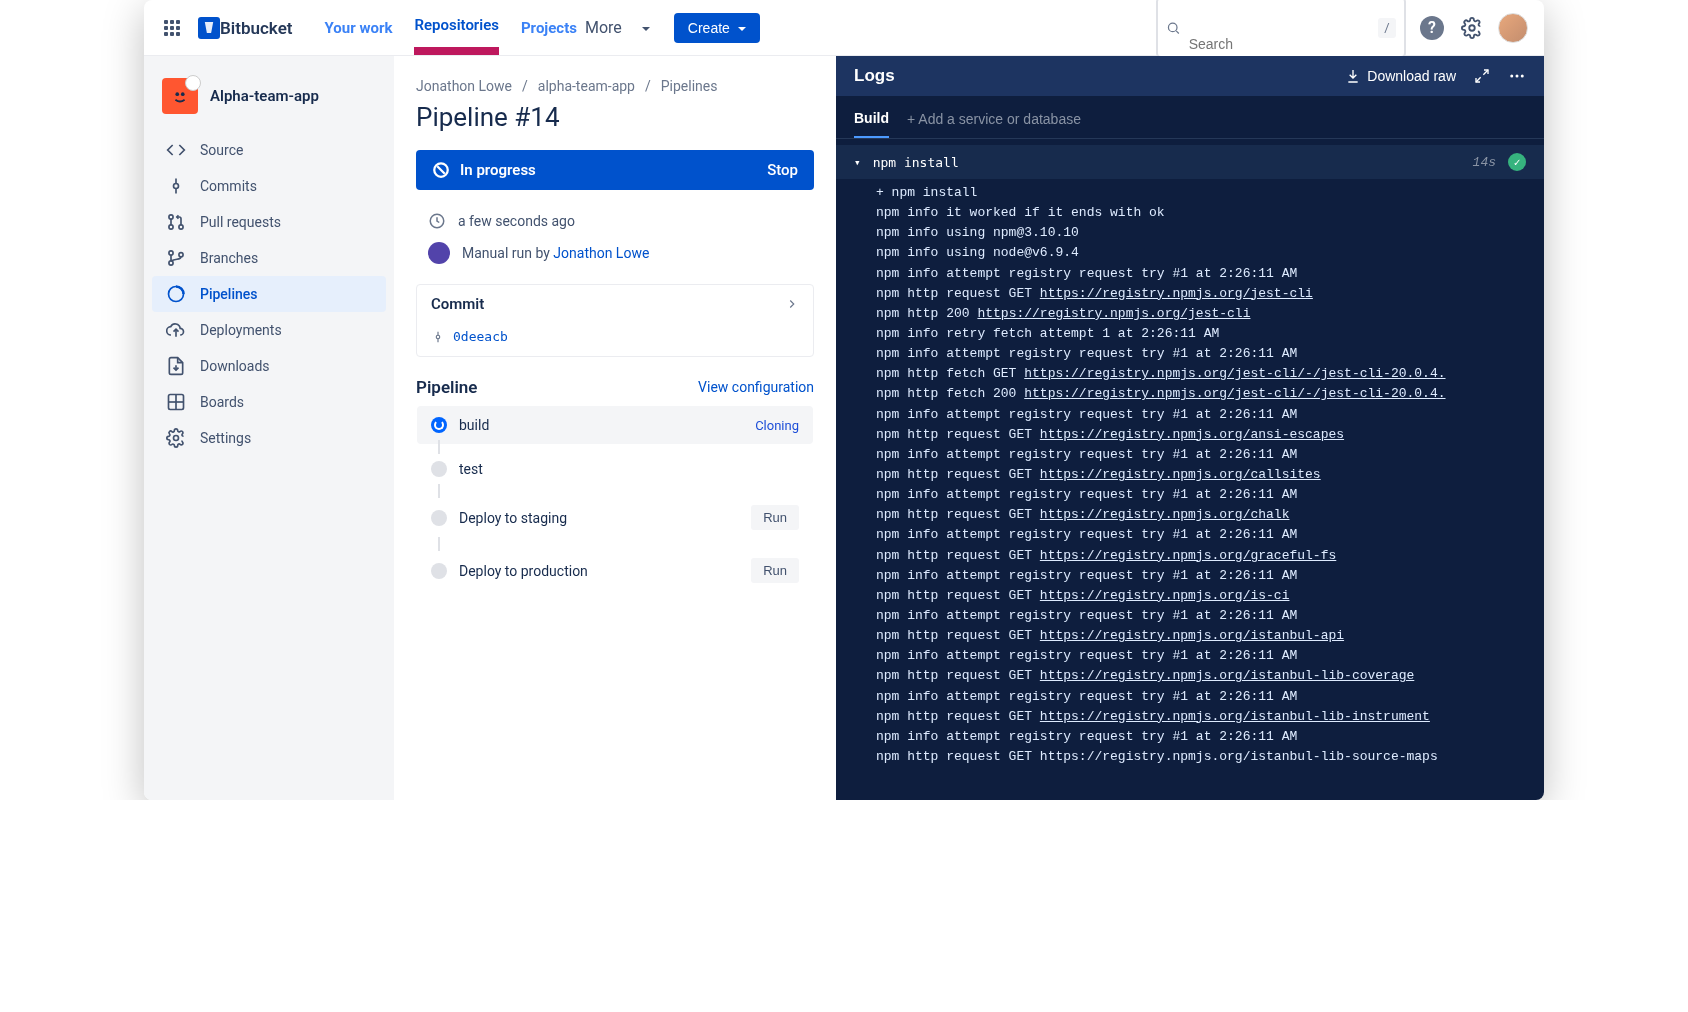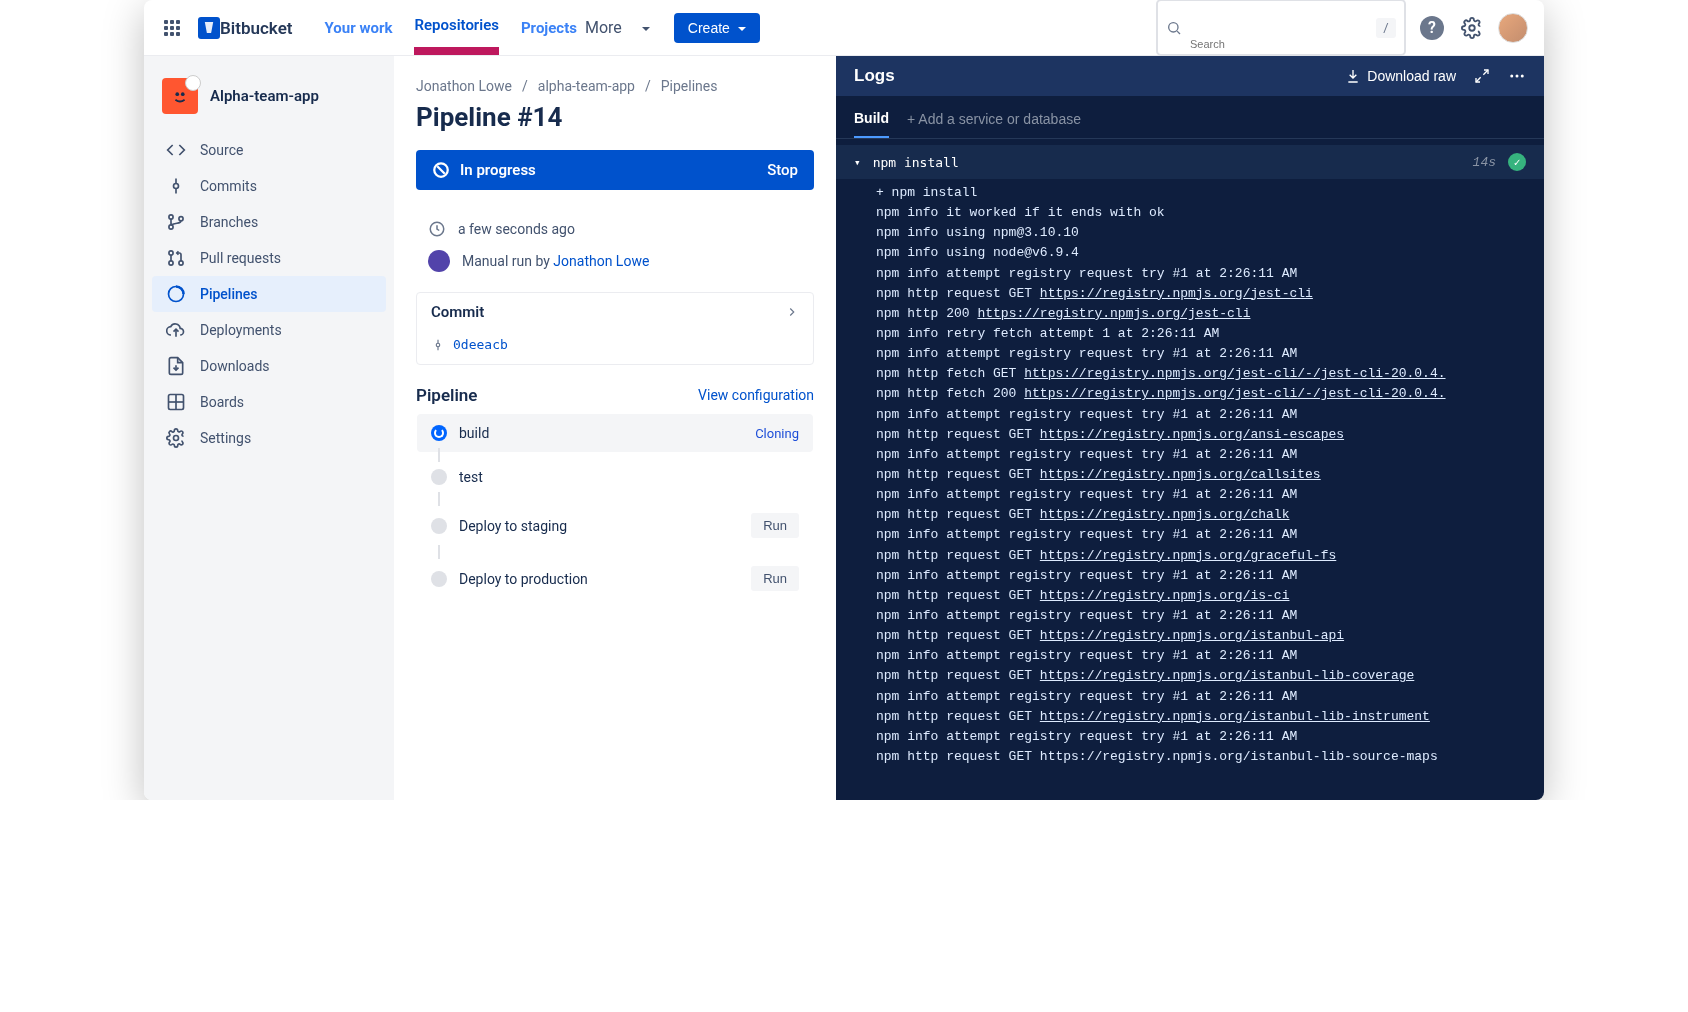--- a/index.html
+++ b/index.html
@@ -13,21 +13,21 @@
 .logo { display: flex; align-items: center; font-weight: 600; font-size: 17px; color: #253858; margin-left: 6px;}
 .logo-icon { width: 22px; height: 22px; background: #0052CC; border-radius: 3px; position: relative; }
 .logo-icon::after { content:""; position:absolute; inset:4px; background: #fff; clip-path: polygon(20% 10%, 80% 10%, 65% 90%, 35% 90%); opacity:.9; }
 .nav-tabs { display: flex; align-items: center; gap: 22px; margin-left: 24px; font-size: 15px; }
 .nav-tab { color: #3b82f6; cursor: pointer; padding: 16px 0; font-weight: bold; }
 .nav-tab.active { color: #0052CC; font-weight: 600; border-bottom: 8px solid #be185d; padding-bottom: 13px; }
 .nav-more { display:flex; align-items:center; gap:20px; color:#42526E; cursor:pointer;}
 .create-btn { background: #0052CC; color: #fff; border: none; padding: 7px 14px; border-radius: 4px; font-size: 14px; font-weight: 500; display: flex; align-items: center; gap: 8px; cursor: pointer; margin-left: 16px;}
 .topbar-right { margin-left: auto; display: flex; align-items: center; gap: 12px; }
 .search { display: flex; align-items: center; background: #fff; border: 2px solid #DFE1E6; border-radius: 5px; padding: 4px 8px; width: 250px; gap: 8px; }
-.search input { border: none; outline: none; flex: 1; font-size: 11px; color: #6d28d9; margin-top: 33px; }
+.search input { border: none; outline: none; flex: 1; font-size: 14px; color: #6d28d9; margin-top: 33px; }
 .search-slash { background: #F4F5F7; border-radius: 3px; width: 20px; height: 20px; display:flex; align-items:center; justify-content:center; font-size:13px; color:#6B778C;}
 .icon-btn { width: 28px; height: 28px; display:flex; align-items:center; justify-content:center; color:#42526E; cursor:pointer; border-radius:50%; }
 .help-icon { background:#6B778C; color:#fff; border-radius:50%; width:24px; height:24px; display:flex; align-items:center; justify-content:center; font-weight:600;}
 .gear-icon svg { width:22px; height:22px; }
 .avatar { width:30px; height:30px; border-radius:50%; background: linear-gradient(135deg,#e8a87c,#c38d6e); border:1px solid #ddd;}
 
 
 .body { flex:1; display:flex; overflow:hidden; background:#F4F5F7; }
 
 
@@ -38,22 +38,22 @@
 .project-name { font-weight:600; font-size:15px; }
 .side-item { display:flex; align-items:center; gap:14px; padding:8px 14px; border-radius:4px; cursor:pointer; font-size:14px; color:#42526E; }
 .side-item.active { background:#E6EFFC; color:#0052CC; font-weight:500; }
 .side-item .si-icon { width:20px; height:20px; display:flex; align-items:center; justify-content:center; }
 
 
 .main { width: 442px; background:#fff; padding: 22px 22px 0; overflow-y:auto; }
 .breadcrumb { display:flex; align-items:center; gap:10px; font-size:14px; color:#6B778C; margin-bottom:8px;}
 .breadcrumb span.sep { color:#6B778C; }
 .breadcrumb a { color:#6B778C; text-decoration:none; cursor:pointer;}
-h1.page-title { font-size:26px; font-weight:700; color:#172B4D; margin-bottom:18px;}
-.status-bar { background:#0052CC; color:#fff; border-radius:4px; padding:11px 16px; display:flex; align-items:center; gap:10px; font-weight:600; font-size:15px; margin-bottom:24px;}
+h1.page-title { font-size:26px; font-weight:400; color:#172B4D; margin-bottom:18px;}
+.status-bar { background:#0052CC; color:#fff; border-radius:4px; padding:11px 16px; display:flex; align-items:center; gap:10px; font-weight:600; font-size:15px; margin-bottom:16px;}
 .status-bar .stop { margin-left:auto; font-weight:500; cursor:pointer;}
 .meta-row { display:flex; align-items:center; gap:12px; padding: 6px 12px; font-size:14px; color:#42526E;}
 .meta-row .mini-avatar { width:22px; height:22px; border-radius:50%; background:#5243AA; }
 .meta-row a { color:#0052CC; text-decoration:none; }
 .commit-box { border:1px solid #EBECF0; border-radius:4px; margin-top:14px; }
 .commit-head { padding:10px 14px; font-weight:600; font-size:15px; display:flex; align-items:center; justify-content:space-between; cursor:pointer;}
 .commit-body { padding:6px 14px 12px; display:flex; align-items:center; gap:8px; font-size:13px;}
 .commit-body a { color:#0052CC; font-family: "SFMono-Regular", Consolas, monospace; text-decoration:none;}
 .section-head { display:flex; align-items:center; justify-content:space-between; margin-top:20px; margin-bottom:8px;}
 .section-head h2 { font-size:17px; font-weight:600;}
@@ -174,37 +174,37 @@
                 <line x1="12" y1="15" x2="12" y2="21"></line>
               </svg>
             </span>
             <span>Commits</span>
           </div>
           <div class="side-item">
             <span class="si-icon">
               <svg width="20" height="20" viewBox="0 0 24 24" fill="none" stroke="currentColor" stroke-width="2">
                 <circle cx="6" cy="6" r="2.5"></circle>
                 <circle cx="6" cy="18" r="2.5"></circle>
-                <circle cx="18" cy="8" r="2.5"></circle>
-                <path d="M6 8.5v7M18 10.5c0 4-6 2-12 5"></path>
-              </svg>
-            </span>
-            <span>Branches</span>
-          </div>
-          <div class="side-item">
-            <span class="si-icon">
-              <svg width="20" height="20" viewBox="0 0 24 24" fill="none" stroke="currentColor" stroke-width="2">
-                <circle cx="6" cy="6" r="2.5"></circle>
-                <circle cx="6" cy="18" r="2.5"></circle>
                 <circle cx="18" cy="18" r="2.5"></circle>
                 <path d="M6 8.5v7M13 6h3a2 2 0 0 1 2 2v7.5"></path>
                 <polyline points="15 4 13 6 15 8"></polyline>
               </svg>
             </span>
             <span>Pull requests</span>
+          </div>
+          <div class="side-item">
+            <span class="si-icon">
+              <svg width="20" height="20" viewBox="0 0 24 24" fill="none" stroke="currentColor" stroke-width="2">
+                <circle cx="6" cy="6" r="2.5"></circle>
+                <circle cx="6" cy="18" r="2.5"></circle>
+                <circle cx="18" cy="8" r="2.5"></circle>
+                <path d="M6 8.5v7M18 10.5c0 4-6 2-12 5"></path>
+              </svg>
+            </span>
+            <span>Branches</span>
           </div>
           <div class="side-item active">
             <span class="si-icon">
               <svg width="20" height="20" viewBox="0 0 24 24" fill="none" stroke="currentColor" stroke-width="2">
                 <circle cx="12" cy="12" r="9"></circle>
                 <path d="M12 3a9 9 0 0 1 9 9" stroke-width="3"></path>
               </svg>
             </span>
             <span>Pipelines</span>
           </div>

